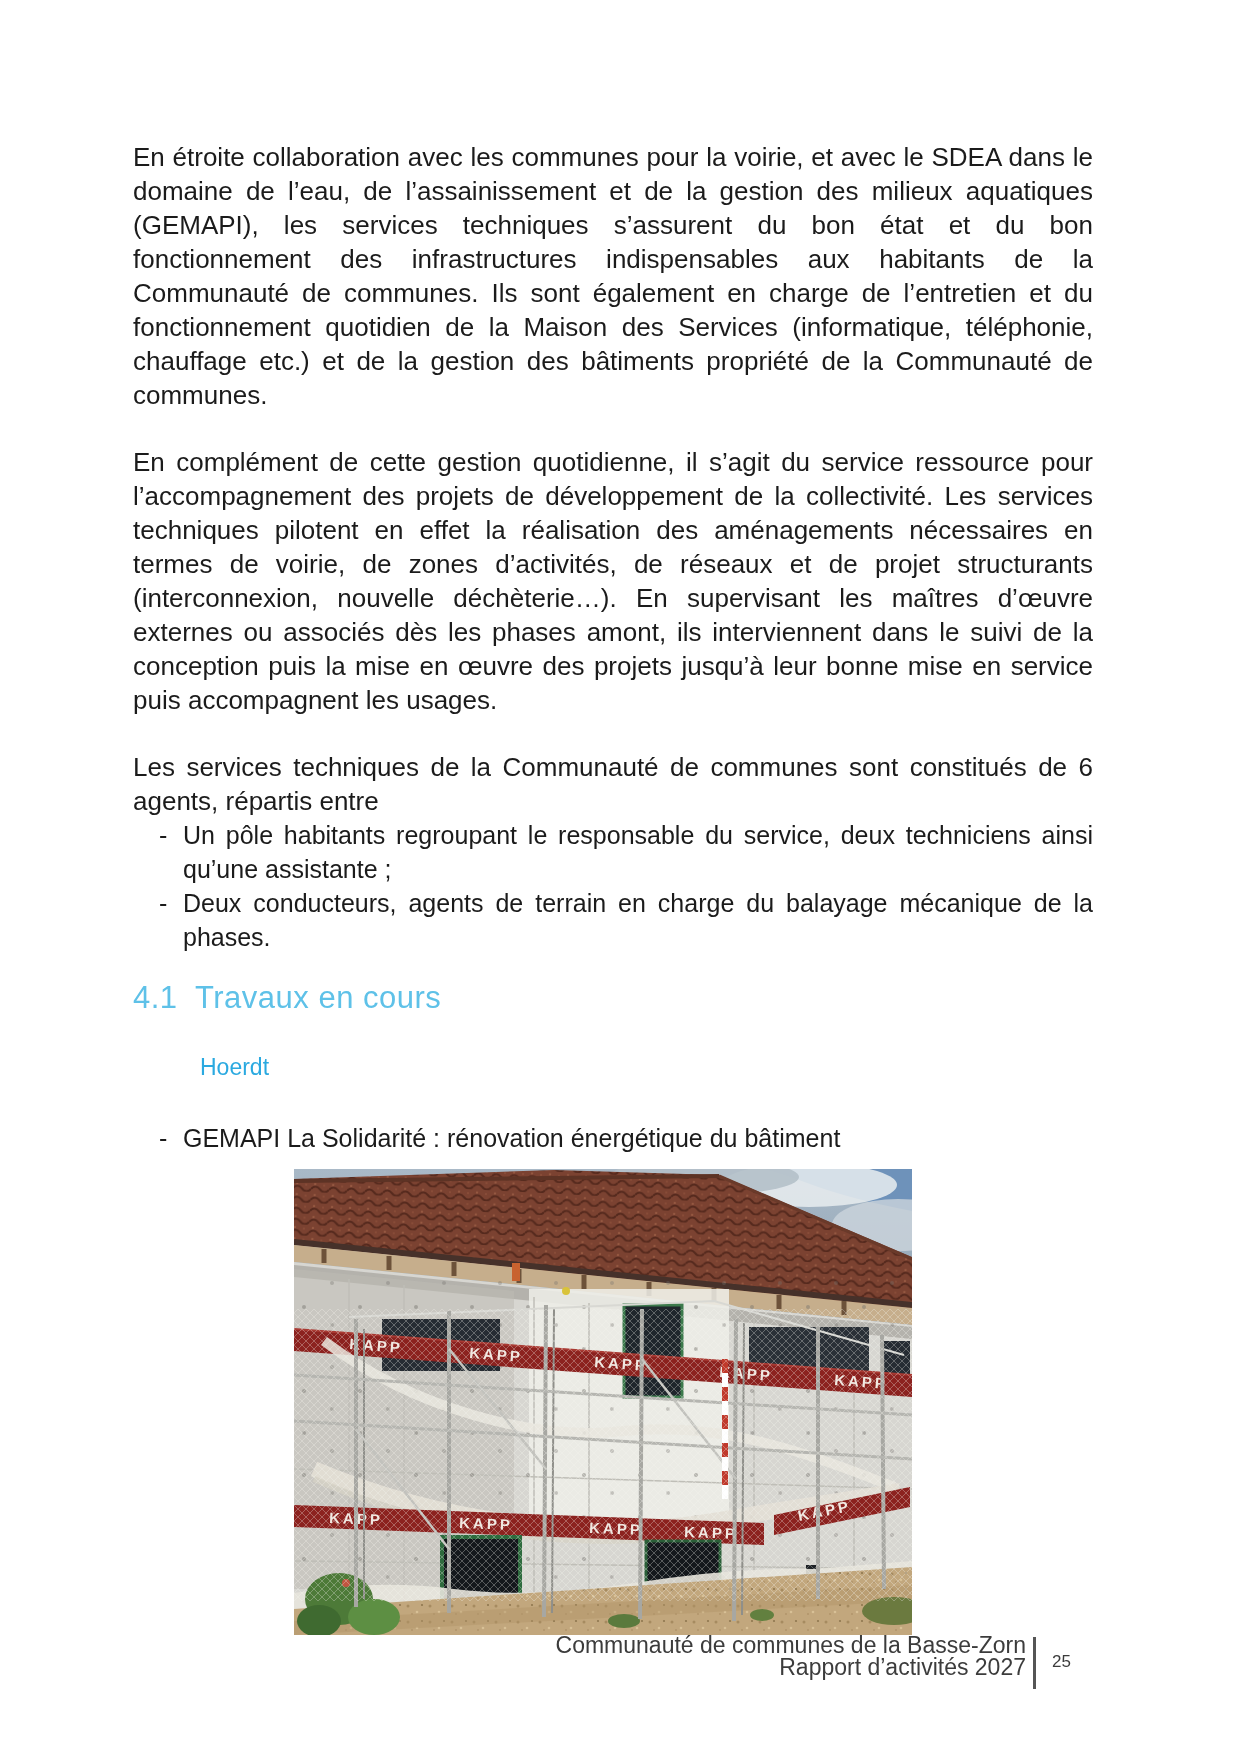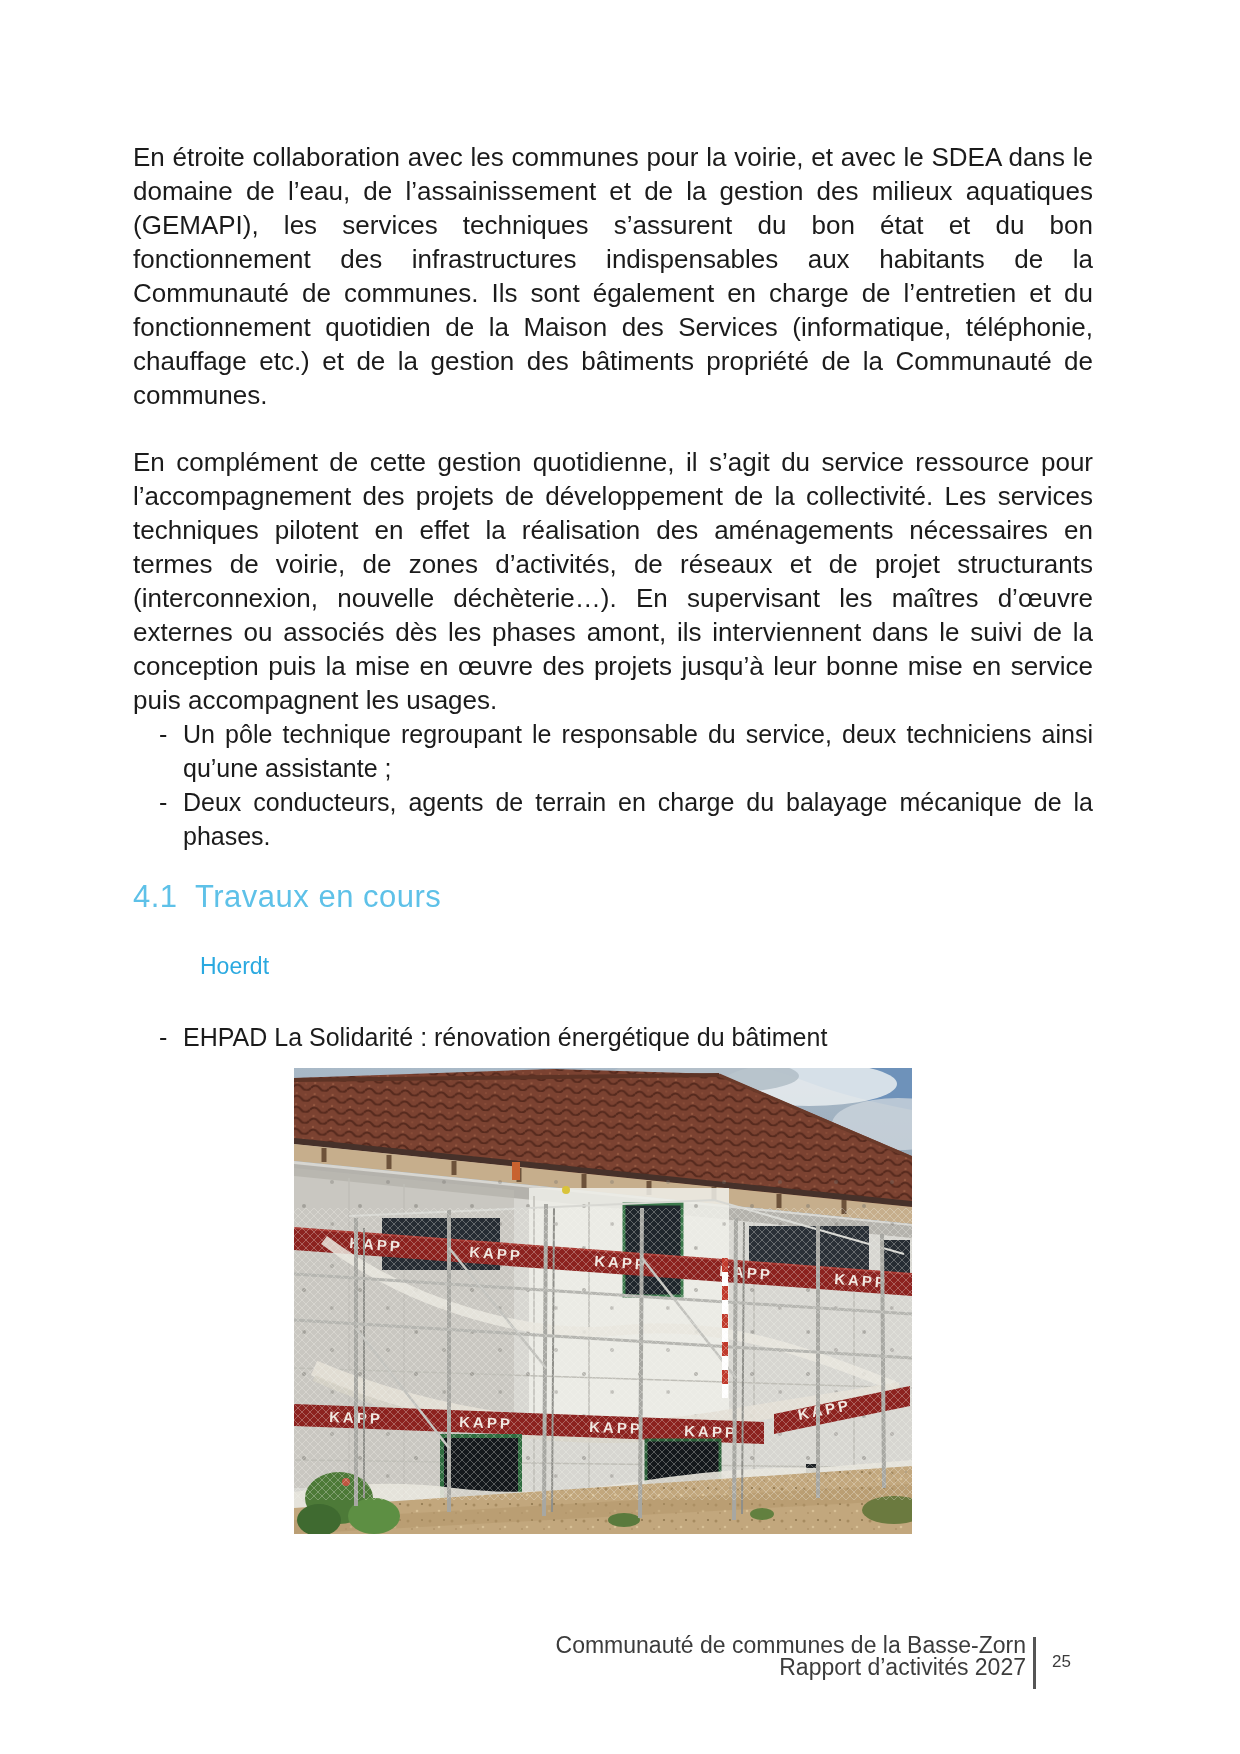--- a/index.html
+++ b/index.html
@@ -24,41 +24,42 @@
   .kapp{font-size:15px;font-weight:bold;letter-spacing:3px;fill:#f0e7e0;font-family:"Liberation Sans",sans-serif;}
 </style>
 </head>
 <body>
 
 <div class="page">
   <div class="content">
 
     <p class="body">En étroite collaboration avec les communes pour la voirie, et avec le SDEA dans le domaine de l’eau, de l’assainissement et de la gestion des milieux aquatiques (GEMAPI), les services techniques s’assurent du bon état et du bon fonctionnement des infrastructures indispensables aux habitants de la Communauté de communes.  Ils sont également en charge de l’entretien et du fonctionnement quotidien de la Maison des Services (informatique, téléphonie, chauffage etc.) et de la gestion des bâtiments propriété de la Communauté de communes.</p>
     <p class="body">En complément de cette gestion quotidienne, il s’agit du service ressource pour l’accompagnement des projets de développement de la collectivité. Les services techniques pilotent en effet la réalisation des aménagements nécessaires en termes de voirie, de zones d’activités, de réseaux et de projet structurants (interconnexion, nouvelle déchèterie…). En supervisant les maîtres d’œuvre externes ou associés dès les phases amont, ils interviennent dans le suivi de la conception puis la mise en œuvre des projets jusqu’à leur bonne mise en service puis accompagnent les usages.</p>
+    <p class="body">Les services techniques de la Communauté de communes sont constitués de 6 agents, répartis entre</p>
 
     <div class="staff-list">
       <div class="list-row">
         <span class="dash">-</span>
-        <span class="list-text">Un pôle technique regroupant le responsable du service, deux techniciens ainsi qu’une assistante ;</span>
+        <span class="list-text">Un pôle habitants regroupant le responsable du service, deux techniciens ainsi qu’une assistante ;</span>
       </div>
       <div class="list-row">
         <span class="dash">-</span>
         <span class="list-text">Deux conducteurs, agents de terrain en charge du balayage mécanique de la phases.</span>
       </div>
     </div>
 
     <h2 class="section-heading">
       <span class="section-number">4.1</span><span>Travaux en cours</span>
     </h2>
 
     <div class="subsection">Hoerdt</div>
 
     <div class="list-row work-row">
       <span class="dash">-</span>
-      <span class="list-text">EHPAD La Solidarité : rénovation énergétique du bâtiment</span>
+      <span class="list-text">GEMAPI La Solidarité : rénovation énergétique du bâtiment</span>
     </div>
 
     <div class="photo-wrap">
       <svg viewBox="0 0 618 466" width="618" height="466" role="img">
         <defs>
           <linearGradient id="sky" x1="0" y1="0" x2="0" y2="1">
             <stop offset="0" stop-color="#a9b9c7"></stop>
               <stop offset="1" stop-color="#8fa3b4"></stop>
           </linearGradient>
           <pattern id="tiles" width="18" height="11" patternUnits="userSpaceOnUse" patternTransform="rotate(3)">

